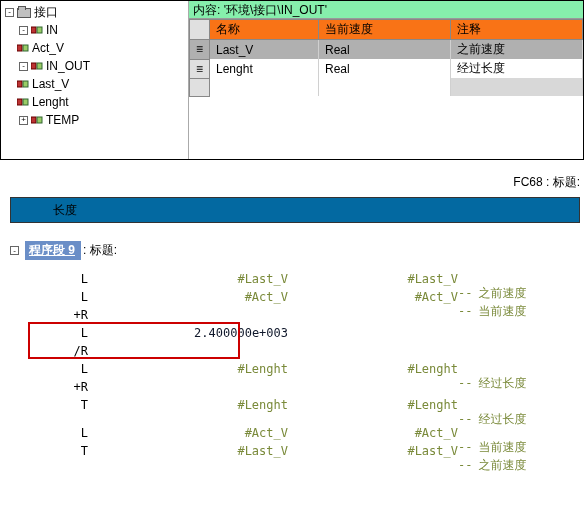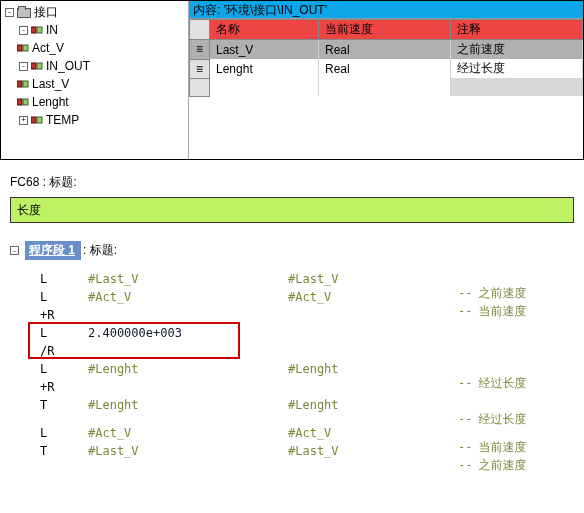--- a/index.html
+++ b/index.html
@@ -1,45 +1,45 @@
 <!DOCTYPE html>
 <html><head>
 <meta charset="utf-8">
 <style>
   * { box-sizing: border-box; margin: 0; padding: 0; }
   body { font-family: "SimSun", "Microsoft YaHei", sans-serif; font-size: 12px; background: #fff; width: 584px; height: 513px; overflow: hidden; }
   
   .top-pane { display: flex; height: 160px; border: 1px solid #000; }
   .tree-pane { width: 188px; border-right: 1px solid #aaa; overflow: auto; padding: 2px 0; }
   .right-pane { flex: 1; display: flex; flex-direction: column; }
-  .path-bar { height: 18px; border-bottom: 1px solid #999; padding: 1px 4px; background: #0ea5e9; }
+  .path-bar { height: 18px; border-bottom: 1px solid #999; padding: 1px 4px; background: #86efac; }
   .grid { flex: 1; overflow: auto; }
   .grid table { border-collapse: collapse; width: 100%; }
-  .grid th { background: #ef4444; border: 1px solid #888; font-weight: normal; text-align: left; padding: 1px 6px; height: 18px; }
+  .grid th { background: #f97316; border: 1px solid #888; font-weight: normal; text-align: left; padding: 1px 6px; height: 18px; }
   .grid td { border-left: 1px solid #d0d0d0; border-right: 1px solid #d0d0d0; padding: 1px 6px; height: 18px; }
   .grid .rowcorner { width: 20px; background: #e0e0e0; border: 1px solid #888; }
   .grid .rowhead { width: 20px; background: #e0e0e0; border: 1px solid #888; text-align: center; }
   .grid tr.sel td { background: #b0b0b0; }
   .grid tr.hl3 td.comment-cell { background: #d8d8d8; }
   
   .tree-row { display: flex; align-items: center; height: 18px; padding-left: 4px; white-space: nowrap; }
   .tog { width: 9px; height: 9px; border: 1px solid #666; display: inline-flex; align-items: center; justify-content: center; font-size: 8px; line-height: 8px; margin-right: 3px; background: #fff; cursor: pointer; }
   .tog.empty { border: none; width: 9px; }
   .ind1 { padding-left: 18px; }
   .ind2 { }
   
   .ico { display: inline-block; width: 14px; height: 12px; margin-right: 3px; position: relative; }
   .ico-folder { background: #c0c0c0; border: 1px solid #555; height: 10px; margin-top: 1px; }
   .ico-folder::before { content: ""; position: absolute; top: -3px; left: 0; width: 6px; height: 3px; background: #c0c0c0; border: 1px solid #555; border-bottom: none; }
   .ico-var { width: 12px; height: 10px; }
   .ico-var svg { display: block; }
   
-  .lower { padding: 14px 10px 0 10px; }
+  .lower { padding: 14px 4px 0 10px; text-align: right; }
   .fc-title { margin-bottom: 6px; }
-  .desc-box { border: 1px solid #333; background: #bef264; padding: 3px 6px; height: 26px; display: flex; align-items: center; }
+  .desc-box { border: 1px solid #333; background: #0369a1; padding: 3px 6px; height: 26px; display: flex; align-items: center; }
   .desc-label { display: inline-block; width: 60px; }
   
   .seg-head { display: flex; align-items: center; margin-top: 18px; margin-bottom: 10px; }
   .seg-tog { width: 9px; height: 9px; border: 1px solid #666; display: inline-flex; align-items: center; justify-content: center; font-size: 8px; margin-right: 6px; cursor: pointer; }
   .seg-label { background: #6a8ec7; color: #fff; padding: 1px 6px 1px 4px; text-decoration: underline; font-weight: bold; margin-right: 2px; }
   
   .code-area { position: relative; font-family: "SimSun", monospace; }
   .code-line { display: flex; height: 18px; align-items: center; padding-left: 30px; }
   .col-op { width: 48px; }
   .col-arg { width: 200px; color: #7a8a3a; }
@@ -164,21 +164,21 @@
 </div>
 
 <div class="lower">
   <div class="fc-title">FC68 : 标题:</div>
   <div class="desc-box">
     <span class="desc-label">长度</span>
   </div>
 
   <div class="seg-head">
     <span class="seg-tog">-</span>
-    <span class="seg-label">程序段 1</span>
+    <span class="seg-label">程序段 9</span>
     <span>: 标题:</span>
   </div>
 
   <div class="code-area">
     <div class="redbox"></div>
     <div id="code-lines">
         <div class="code-line">
           <span class="col-op">L</span>
           <span class="col-arg">#Last_V</span>
           <span class="col-sym">#Last_V</span>

